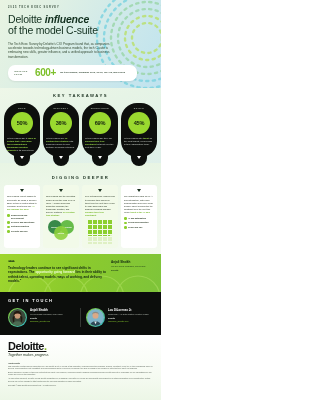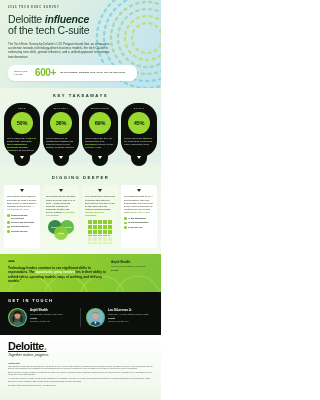--- a/index.html
+++ b/index.html
@@ -171,21 +171,21 @@
         <g stroke="#b9e06a" stroke-width="2.4" stroke-dasharray="2.2 4.4" opacity=".8">
           <circle cx="62" cy="54" r="22"></circle>
           <circle cx="62" cy="54" r="15"></circle>
         </g>
       </g>
     </svg>
 
     <div class="eyebrow">2025 TECH EXEC SURVEY</div>
     <div class="h1">
       <span>Deloitte </span><em>influence</em><br>
-      <span>of the tech C-suite</span>
+      <span>of the model C-suite</span>
     </div>
     <div class="hero-desc">The Tech Exec Survey by Deloitte's CIO Program found that, as companies accelerate towards technology-driven business models, the tech C-suite is embracing new skills, greater influence, and a unified approach to business transformation.</div>
 
     <div class="statbar">
       <div class="stat-lbl">INSIGHTS FROM</div>
       <div class="stat-num">600+</div>
       <div class="stat-txt">US tech leaders, including CIOs, CTOs, CDAOs, and CISOs</div>
     </div>
   </div>
 

